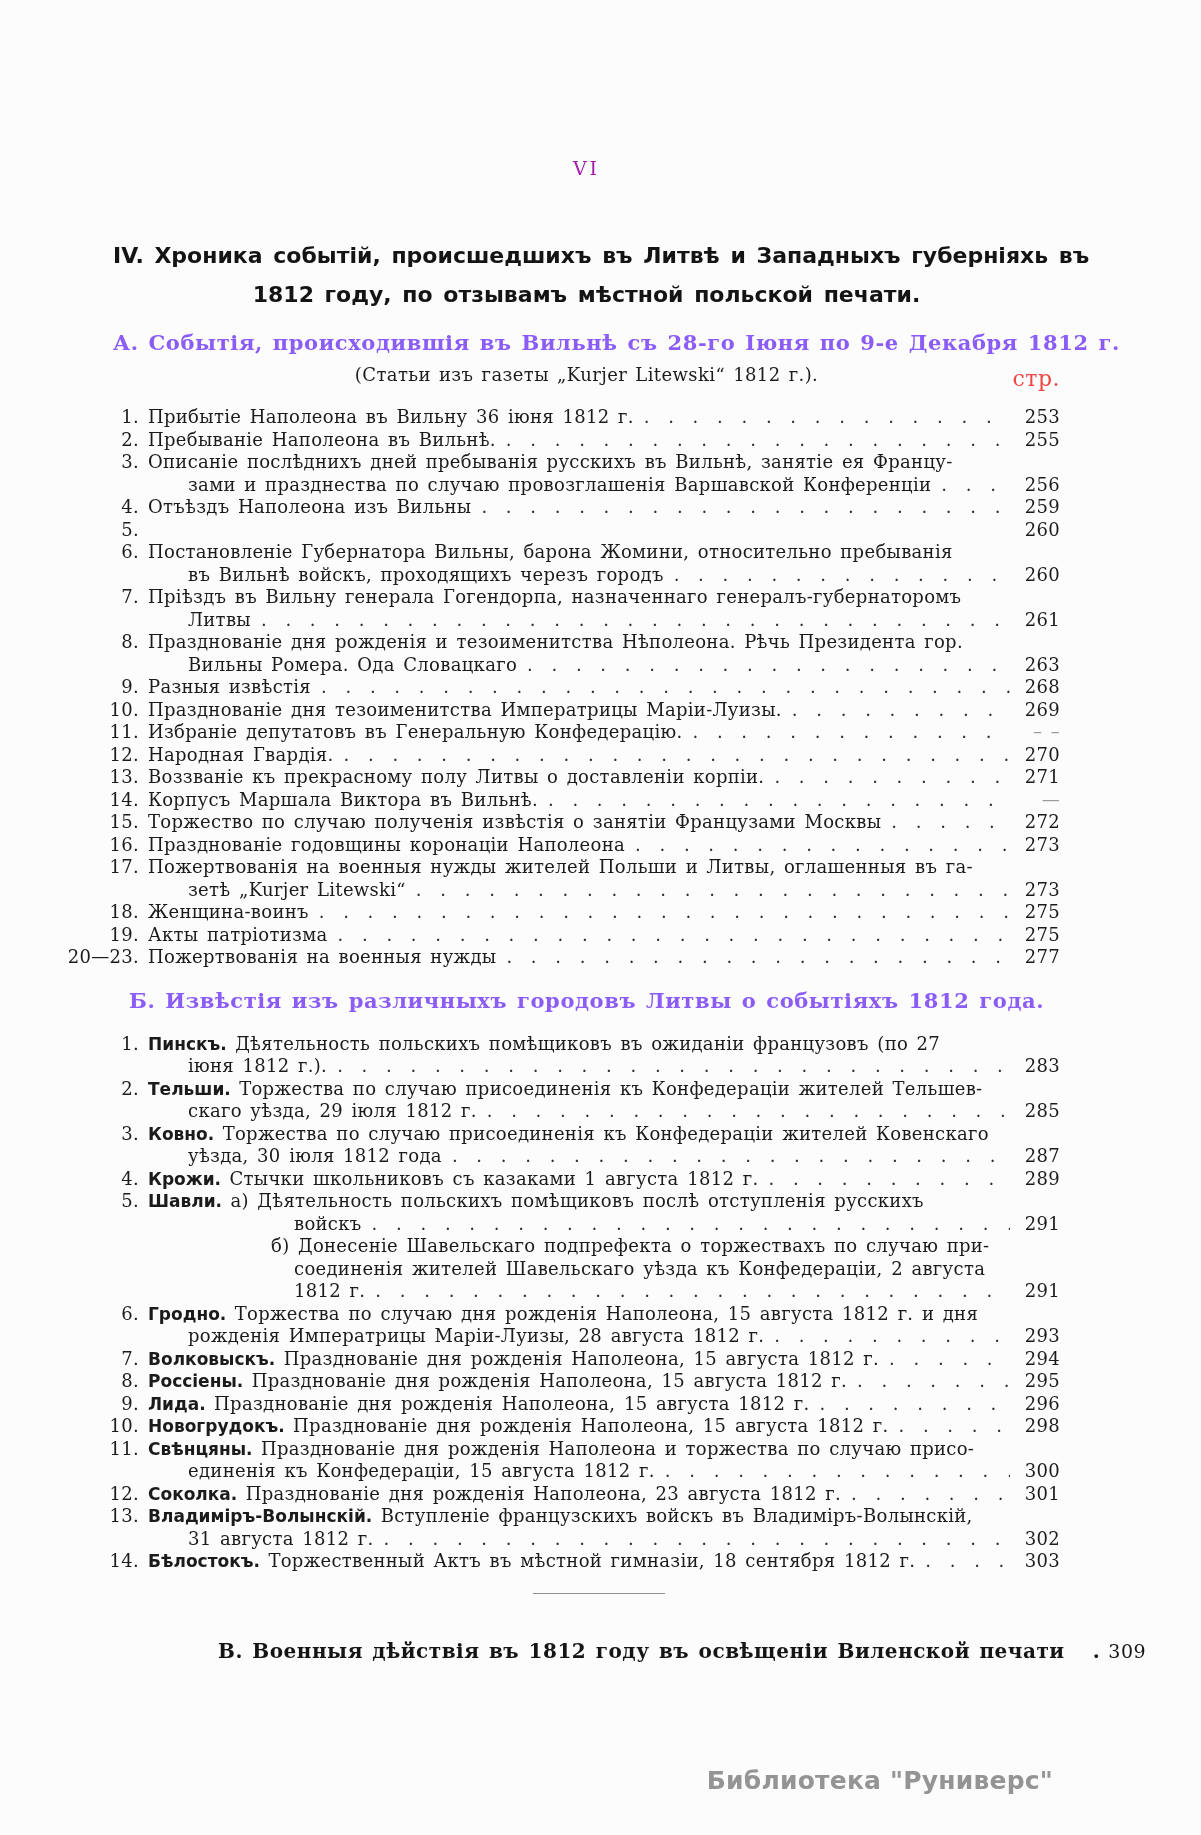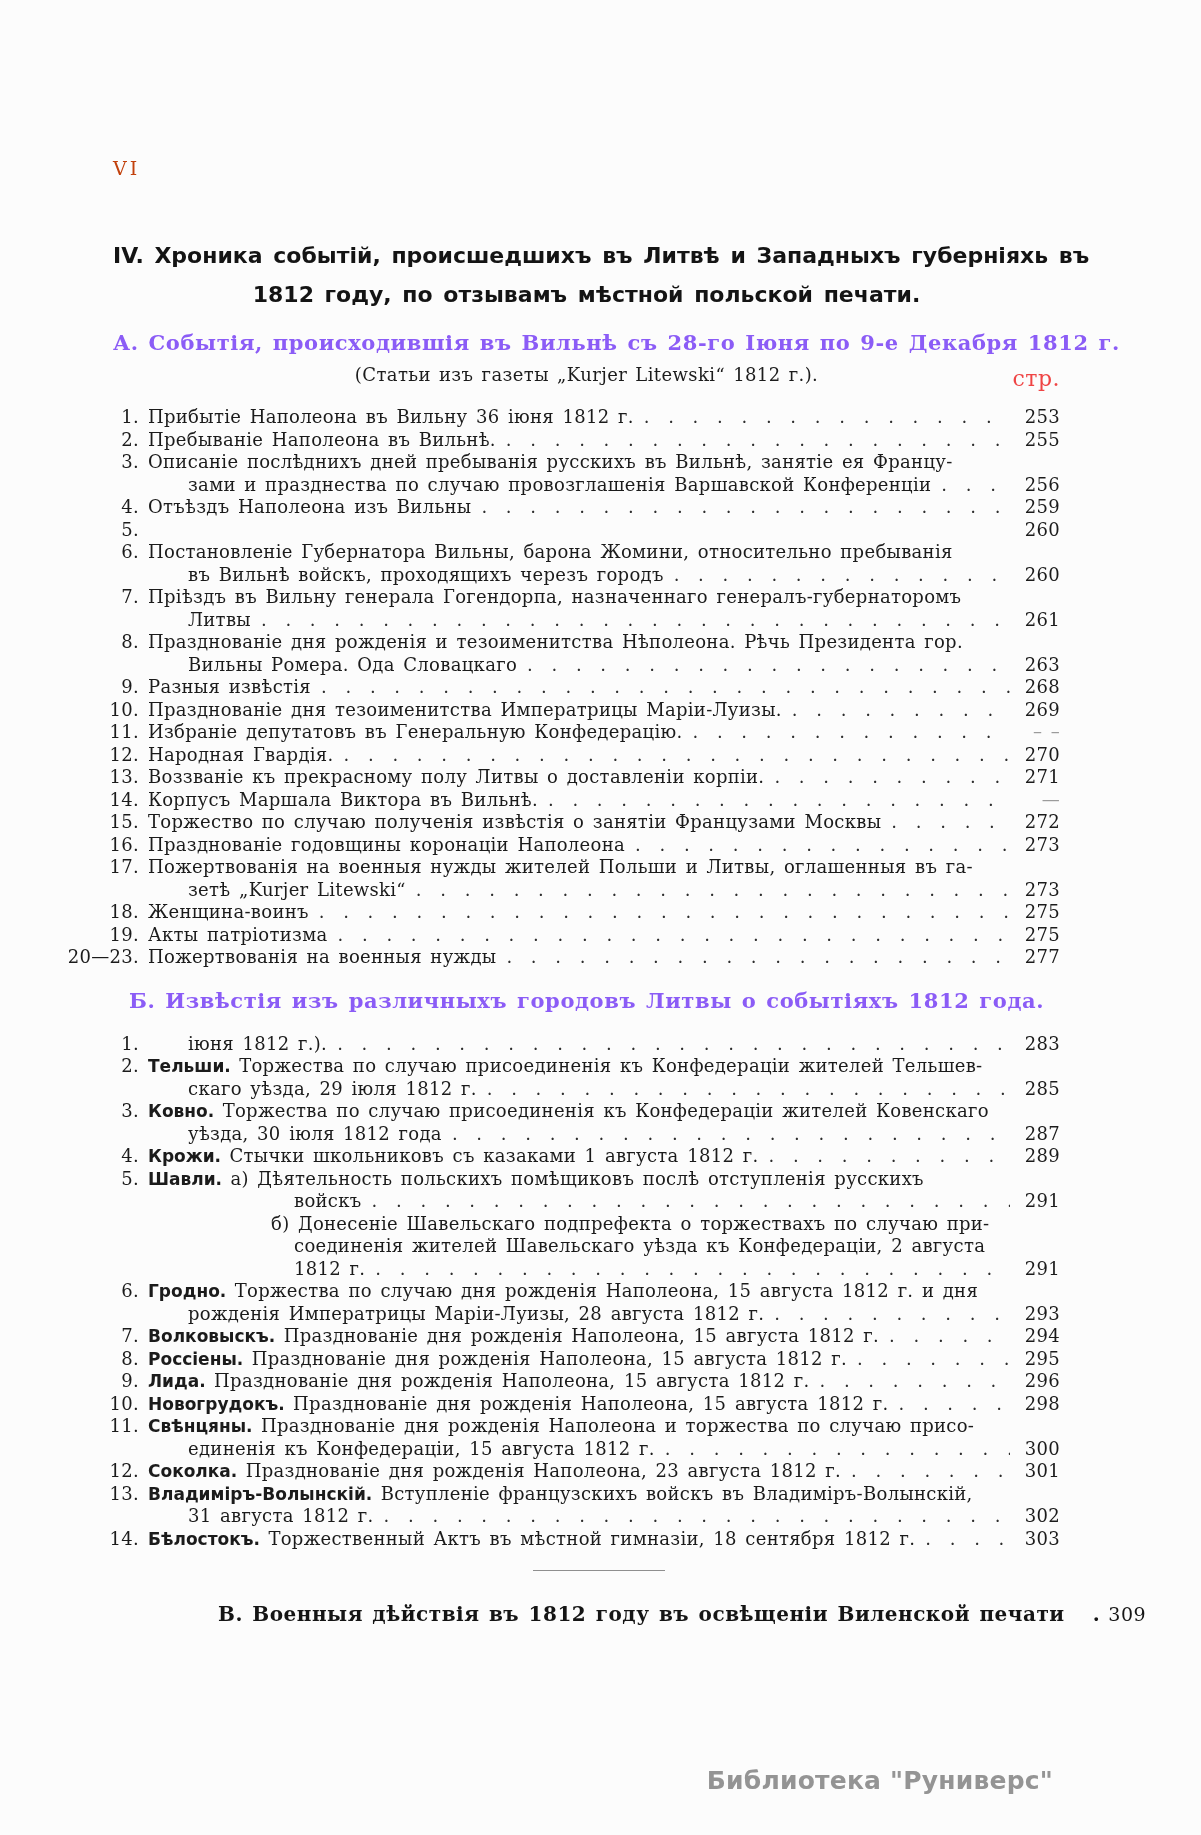--- a/index.html
+++ b/index.html
@@ -8,23 +8,24 @@
     width:1201px;height:1835px;
     margin:0 auto;
     background:#fcfcfc;
     overflow:hidden;
     color:#1c1c1c;
     font-family:"DejaVu Serif","Liberation Serif",serif;
     box-sizing:border-box;
     padding:157px 141px 0 113px;
   }
   .folio{
+    text-align:center;
     font-size:19px;line-height:22px;
     letter-spacing:3px;
-    color:#c2410c;
+    color:#a21caf;
   }
   .main-title{
     margin:57px 0 0 0;
     font-family:"DejaVu Sans","Liberation Sans",sans-serif;
     font-weight:700;
     font-size:22px;line-height:39px;
     text-align:center;
     letter-spacing:0;word-spacing:3px;
     color:#141414;
   }
@@ -86,21 +87,21 @@
   .b-head{margin-top:19px;}
   #toc-b{margin-top:19px;}
   .divider{
     width:132px;height:0;
     border-top:1.5px solid #8f8f8f;
     margin:20px auto 0 auto;
     transform:translateX(12px);
   }
   .sec-v{
     display:flex;align-items:baseline;
-    margin-top:30px;
+    margin-top:44px;
     padding-left:105px;
     font-weight:700;
     font-size:20px;line-height:26px;
     letter-spacing:.5px;word-spacing:2px;
     color:#151515;
   }
   .sec-v .v-txt{white-space:nowrap;}
   .v-sep{margin-left:28px;}
   .v-spacer{flex:1;}
   .sec-v .pg{font-weight:400;font-size:19px;}
@@ -349,20 +350,23 @@
         </span>
       </div>
     </div>
 
   <h2 class="sec-head b-head">Б. Извѣстія изъ различныхъ городовъ Литвы о событіяхъ 1812 года.</h2>
 
   <div class="toc" id="toc-b">
       <div class="toc-row">
         <span class="num">1.</span>
         <span class="body">
+          <span class="line">
+            <span class="txt"><b class="city">Пинскъ. </b>Дѣятельность польскихъ помѣщиковъ въ ожиданіи французовъ (по 27</span>
+          </span>
           <span class="line cont lastline">
             <span class="txt">іюня 1812 г.).</span>
             <span class="dots">. . . . . . . . . . . . . . . . . . . . . . . . . . . . . . . . . . . . . . . . . . . . . . . . . . . . . . . . . . . . . . . . . . . . . . </span>
             <span class="pg">283</span>
           </span>
         </span>
       </div>
       <div class="toc-row">
         <span class="num">2.</span>
         <span class="body">

